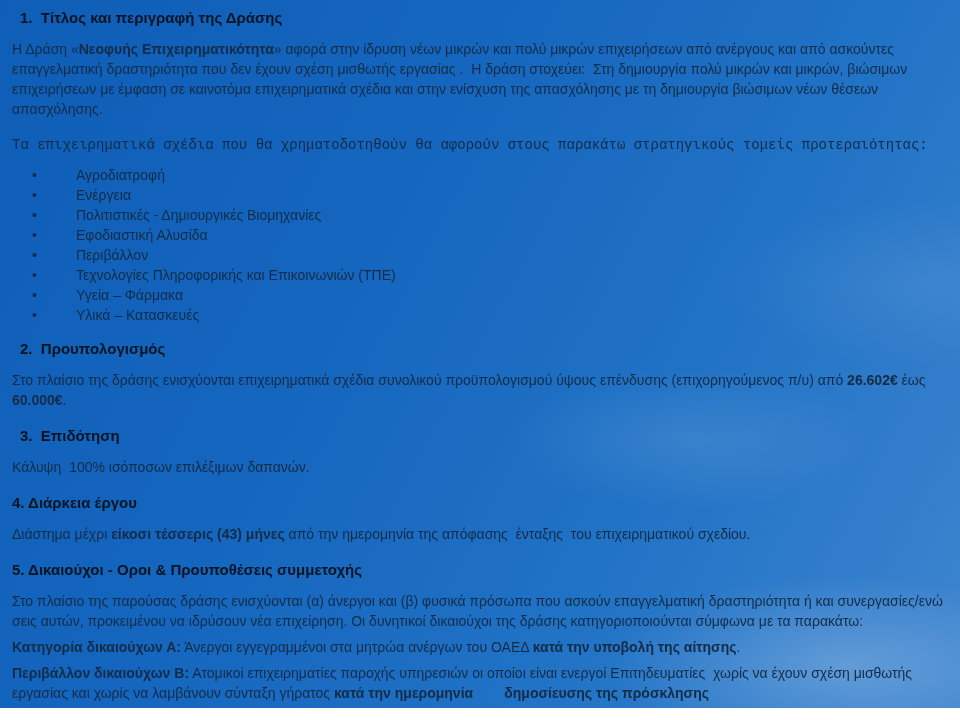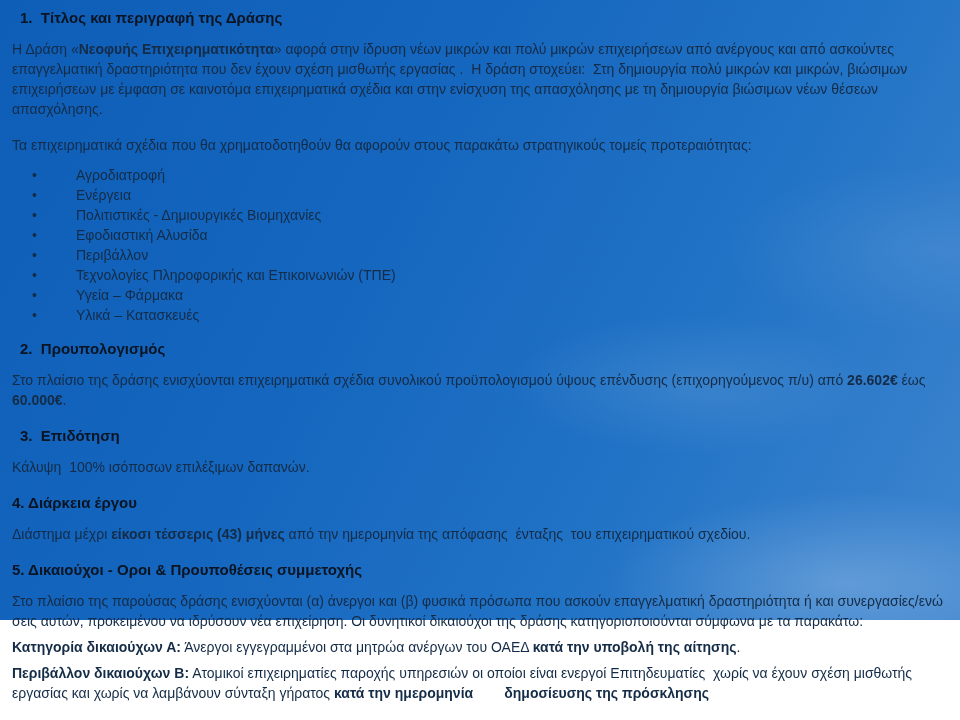--- a/index.html
+++ b/index.html
@@ -2,21 +2,21 @@
 <html><head>
 <meta charset="utf-8">
 <style>
   html, body { margin: 0; padding: 0; }
   body {
     width: 960px; height: 720px;
     font-family: "Liberation Sans", "DejaVu Sans", sans-serif;
     overflow: hidden;
   }
   .slide {
-    width: 960px; height: 620px;
+    width: 960px; height: 708px;
     box-sizing: border-box;
     padding: 6px 8px 0 12px;
     background:
       radial-gradient(ellipse 340px 130px at 88% 94%, rgba(255,255,255,0.22), rgba(255,255,255,0) 70%),
       radial-gradient(ellipse 260px 100px at 72% 62%, rgba(255,255,255,0.10), rgba(255,255,255,0) 70%),
       radial-gradient(ellipse 300px 120px at 97% 40%, rgba(255,255,255,0.08), rgba(255,255,255,0) 70%),
       linear-gradient(118deg, #0e5eb8 0%, #1566be 38%, #2173c6 68%, #3e85cf 100%);
     color: #142c47;
   }
   .heading {
@@ -42,21 +42,21 @@
     font-size: 14px;
     line-height: 20px;
   }
   .bullets li { display: flex; }
   .bullets .dot {
     width: 64px;
     padding-left: 20px;
     box-sizing: border-box;
     flex: none;
   }
-  .mb-sm { margin-bottom: 10px; }
+  .mb-sm { margin-bottom: 10px; font-family: Liberation Mono, monospace; }
   .mb-xs { margin-bottom: 6px; }
   .mt-head { margin-top: 2px; }
 </style>
 </head>
 <body>
 
 <div class="slide">
 
   <div class="heading indent mt-head">1.  Τίτλος και περιγραφή της Δράσης</div>
 

